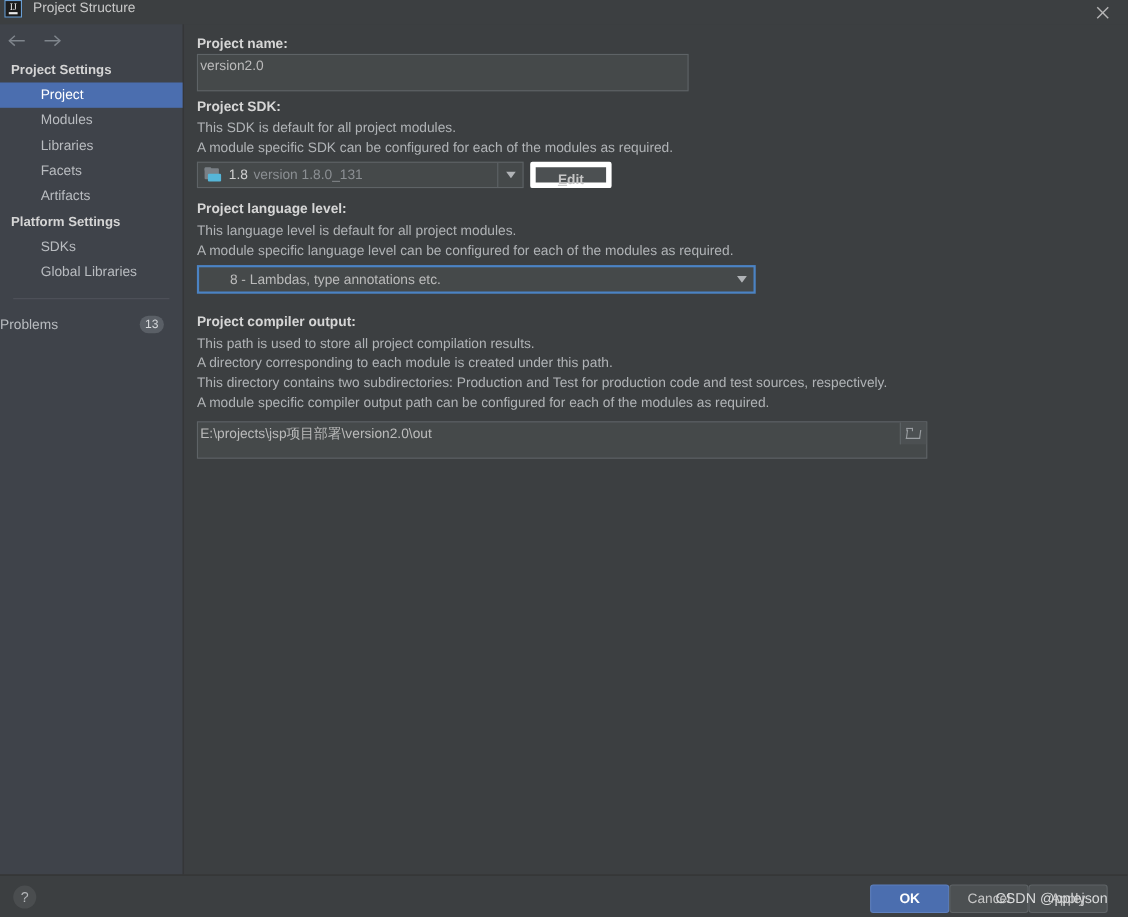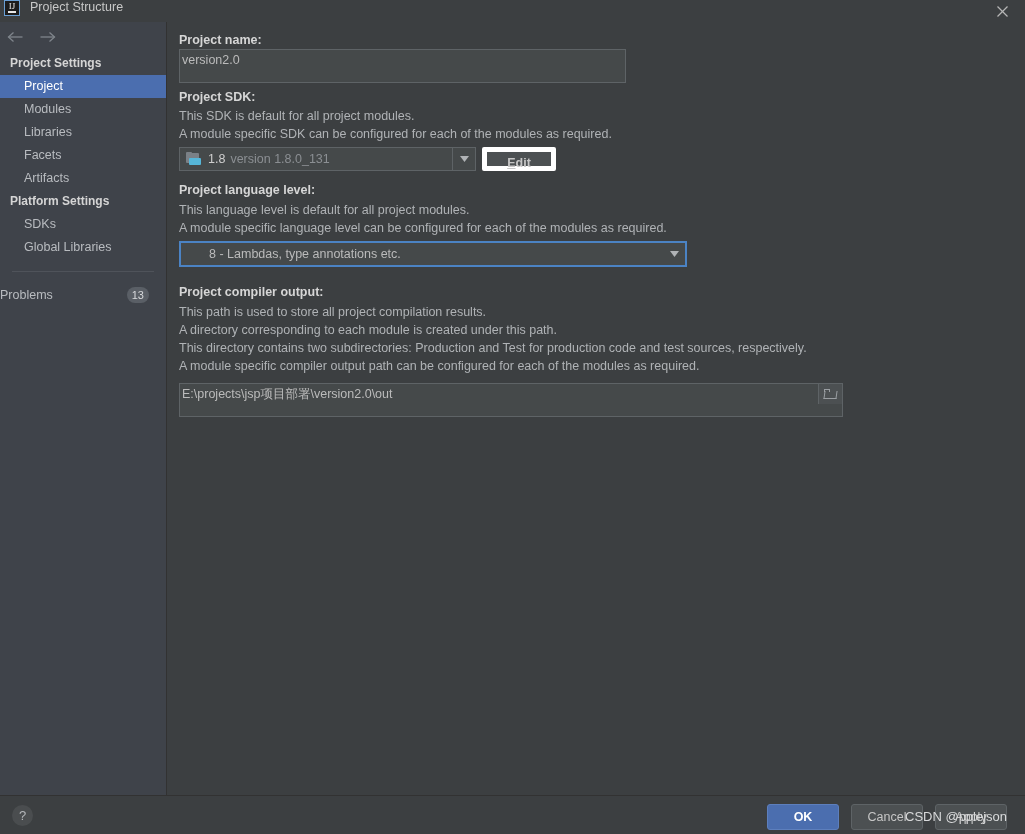--- a/index.html
+++ b/index.html
@@ -97,21 +97,21 @@
   .group-title {
     font-weight: bold;
     font-size: 12px;
     color: #d5d5d5;
     padding: 2px 0 2px 10px;
     line-height: 19px;
   }
   .nav-item {
     font-size: 12.5px;
     color: #b9bcc0;
-    padding-left: 24px;
+    padding-left: 37px;
     line-height: 23px;
     height: 23px;
   }
   .nav-item.selected {
     background: #4b6eaf;
     color: #ffffff;
   }
   .sidebar-sep {
     height: 1px;
     background: #4f535a;
@@ -300,21 +300,21 @@
     background: #4a4d4f;
     color: #b4b7ba;
     font-size: 13px;
     line-height: 21px;
     text-align: center;
   }
   .btn-row {
     position: absolute;
     right: 18px; top: 8px;
     display: flex;
-    gap: 12px;
+    gap: 0;
   }
   .dlg-btn {
     height: 26px;
     min-width: 72px;
     line-height: 24px;
     text-align: center;
     font-size: 12.5px;
     border-radius: 3px;
     box-sizing: border-box;
     padding: 0 12px;

